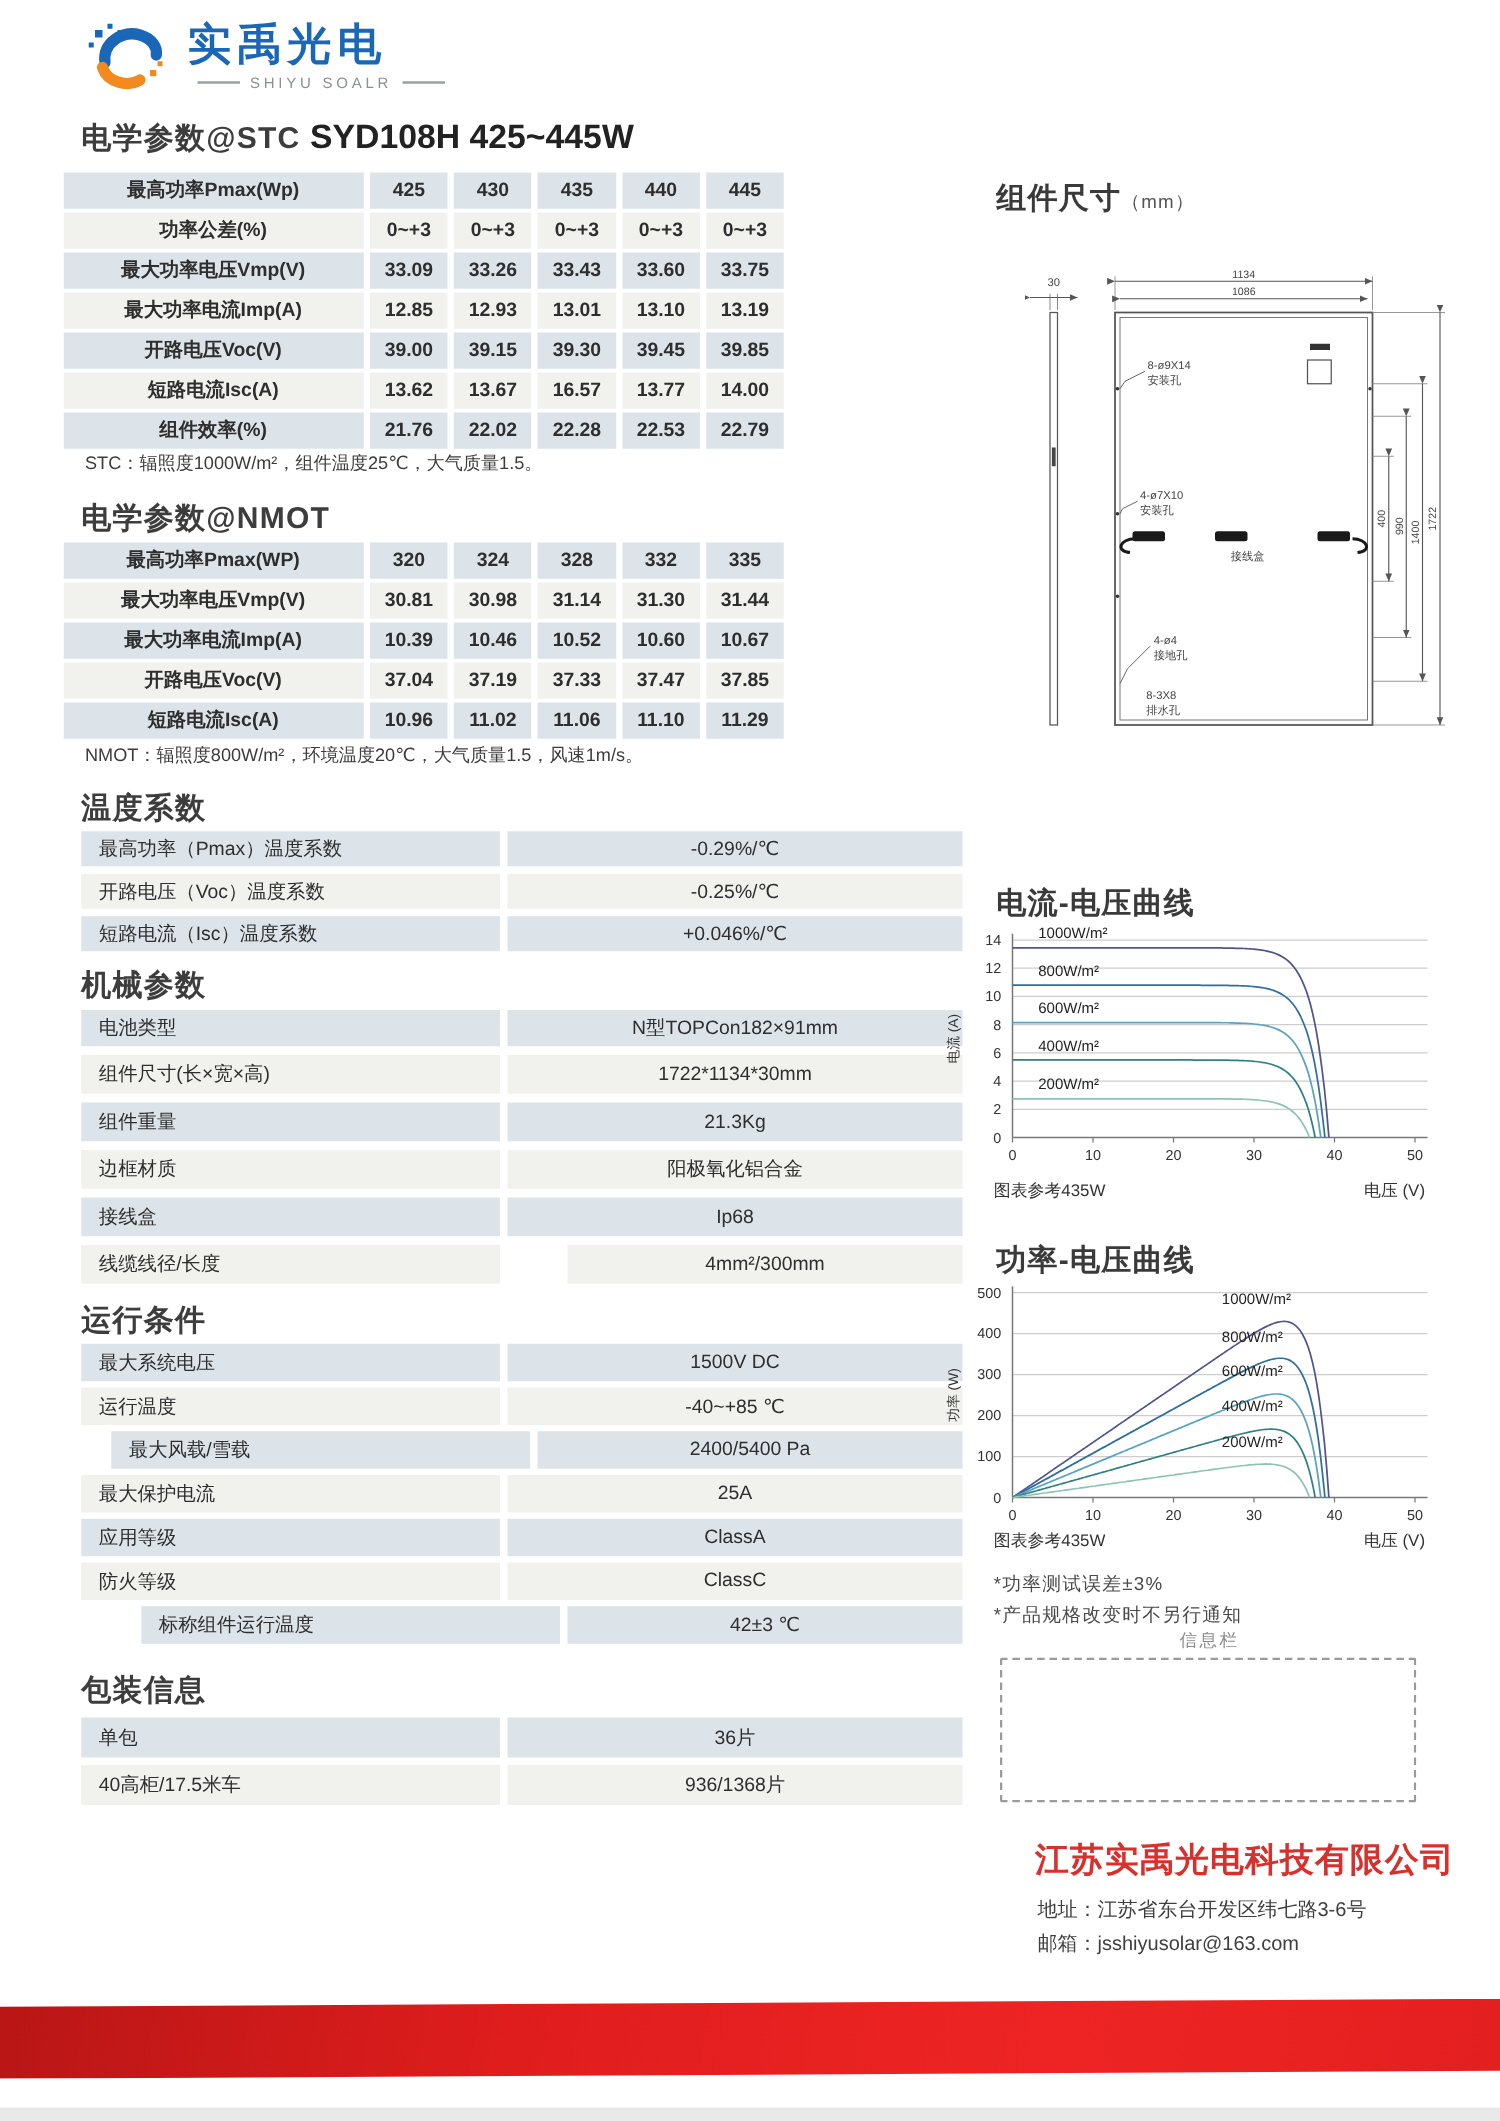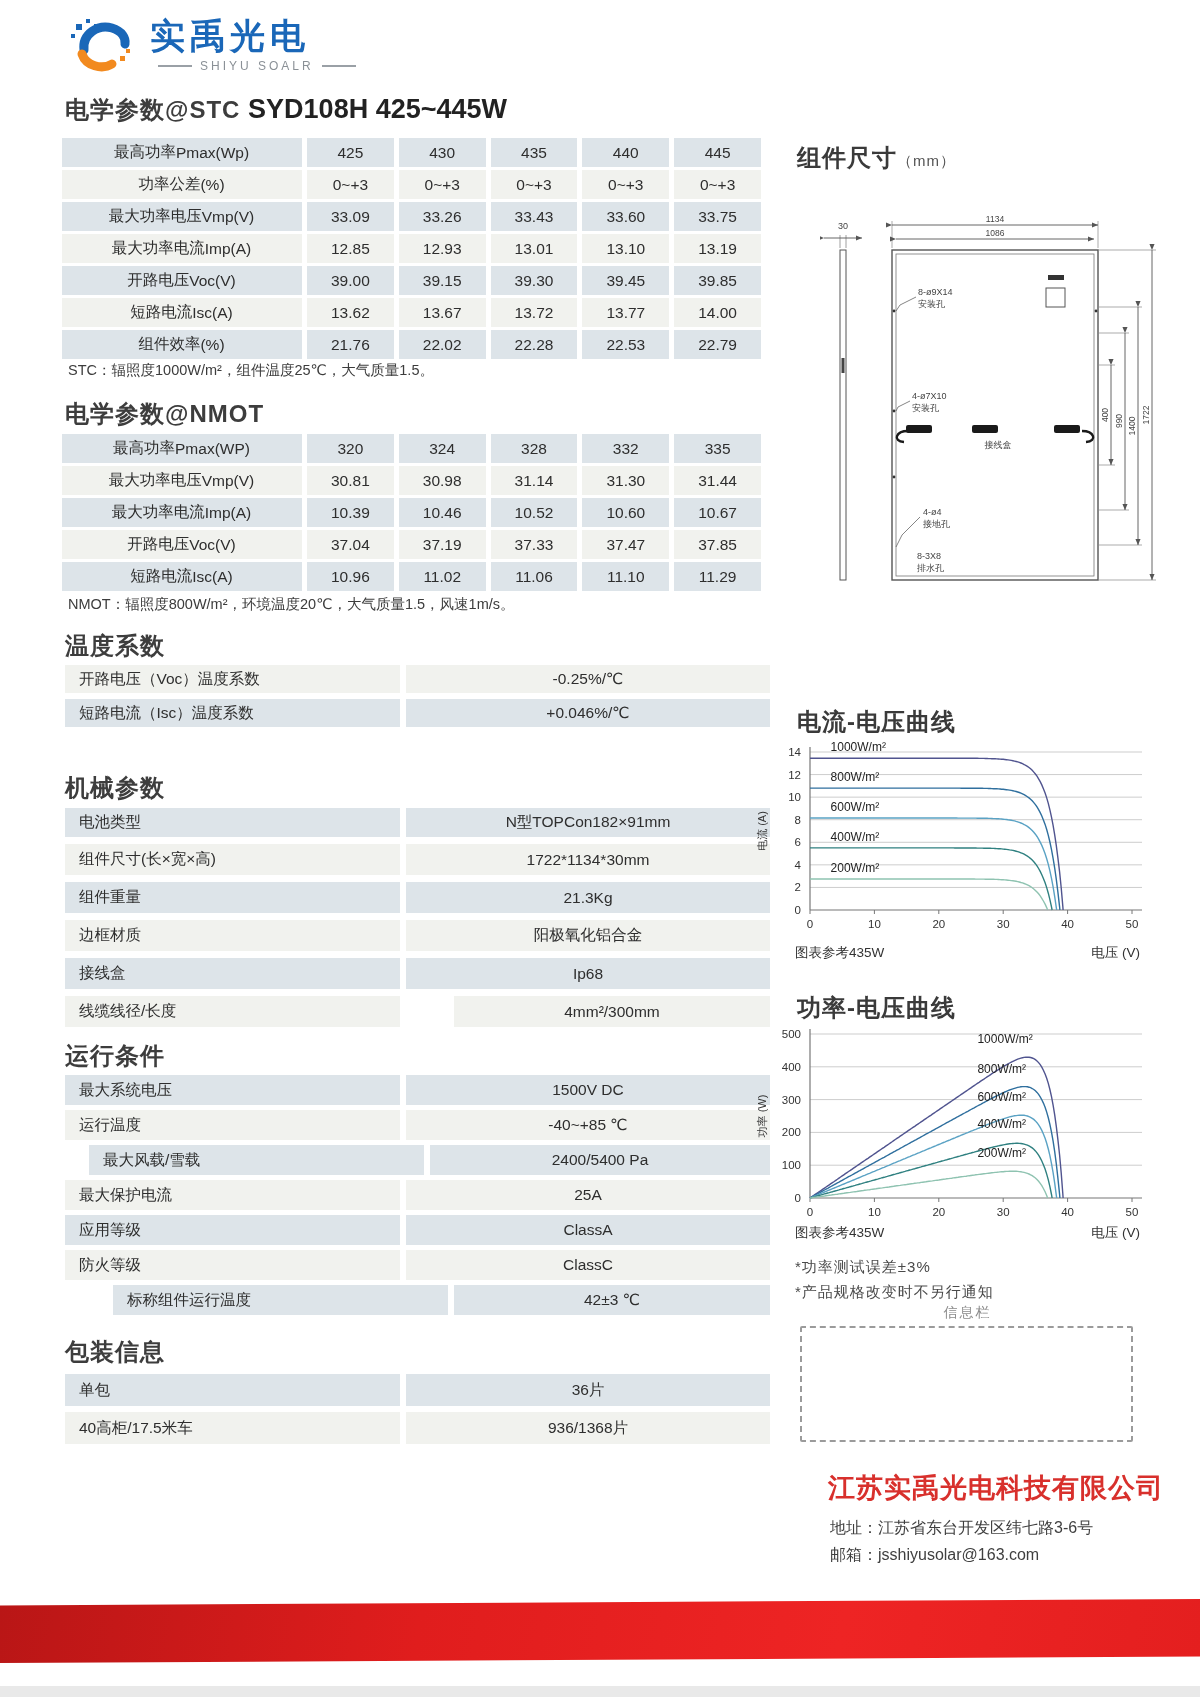--- a/index.html
+++ b/index.html
@@ -8,21 +8,21 @@
   
   .logo{position:absolute;left:68px;top:16px;display:flex;align-items:flex-start;}
   .logo-text{margin-left:10px;}
   .brand{font-size:35px;font-weight:bold;color:#1a67b8;letter-spacing:5px;line-height:40px;}
   .brand-sub{display:flex;align-items:center;margin-top:3px;color:#8a9096;font-size:12px;letter-spacing:3px;}
   .brand-sub .dash{flex:1;border-top:2px solid #9aa0a6;margin:0 8px;min-width:34px;}
   
   .sec-title{position:absolute;left:65px;font-size:24px;font-weight:bold;color:#3d3d3d;letter-spacing:1px;}
   .stc-model{font-size:27px;color:#222;letter-spacing:0;}
   
-  .ptable{position:absolute;left:62px;width:699px;}
+  .ptable{position:absolute;left:51px;width:576px;font-weight:bold;}
   .prow{display:flex;height:29px;margin-bottom:3px;}
   .prow>div{display:flex;align-items:center;justify-content:center;font-size:15.5px;color:#2e2e2e;}
   .pname{flex:0 0 240px;justify-content:space-between;padding:0 14px 0 13px;box-sizing:border-box;}
   .pval{flex:1;margin-left:5px;}
   .rowA>div{background:#dde4e9;}
   .rowB>div{background:#f1f2ee;}
   
   .kvtable{position:absolute;left:65px;width:705px;}
   .krow{display:flex;margin-bottom:6px;}
   .krow>div{display:flex;align-items:center;font-size:15.5px;color:#2e2e2e;}
@@ -130,21 +130,21 @@
         <div class="pval">39.45</div>
         <div class="pval">39.85</div>
       </div>
       <div class="prow rowB">
         <div class="pname">
           <span>短路电流</span>
           <span>Isc(A)</span>
         </div>
         <div class="pval">13.62</div>
         <div class="pval">13.67</div>
-        <div class="pval">13.72</div>
+        <div class="pval">16.57</div>
         <div class="pval">13.77</div>
         <div class="pval">14.00</div>
       </div>
       <div class="prow rowA">
         <div class="pname">
           <span>组件效率</span>
           <span>(%)</span>
         </div>
         <div class="pval">21.76</div>
         <div class="pval">22.02</div>
@@ -210,20 +210,24 @@
         <div class="pval">11.02</div>
         <div class="pval">11.06</div>
         <div class="pval">11.10</div>
         <div class="pval">11.29</div>
       </div>
     </div>
   <div class="sec-note" style="top:595px;">NMOT：辐照度800W/m²，环境温度20℃，大气质量1.5，风速1m/s。</div>
 
   <div class="sec-title" style="top:630px;">温度系数</div>
   <div class="kvtable" id="temp-table" style="top:665px;--h:28px;">
+      <div class="krow rowA" style="height: 28px; margin-bottom: 6px;">
+        <div class="klabel">最高功率（Pmax）温度系数</div>
+        <div class="kvalue">-0.29%/℃</div>
+      </div>
       <div class="krow rowB" style="height: 28px; margin-bottom: 6px;">
         <div class="klabel">开路电压（Voc）温度系数</div>
         <div class="kvalue">-0.25%/℃</div>
       </div>
       <div class="krow rowA" style="height: 28px; margin-bottom: 6px;">
         <div class="klabel">短路电流（Isc）温度系数</div>
         <div class="kvalue">+0.046%/℃</div>
       </div>
     </div>
 

